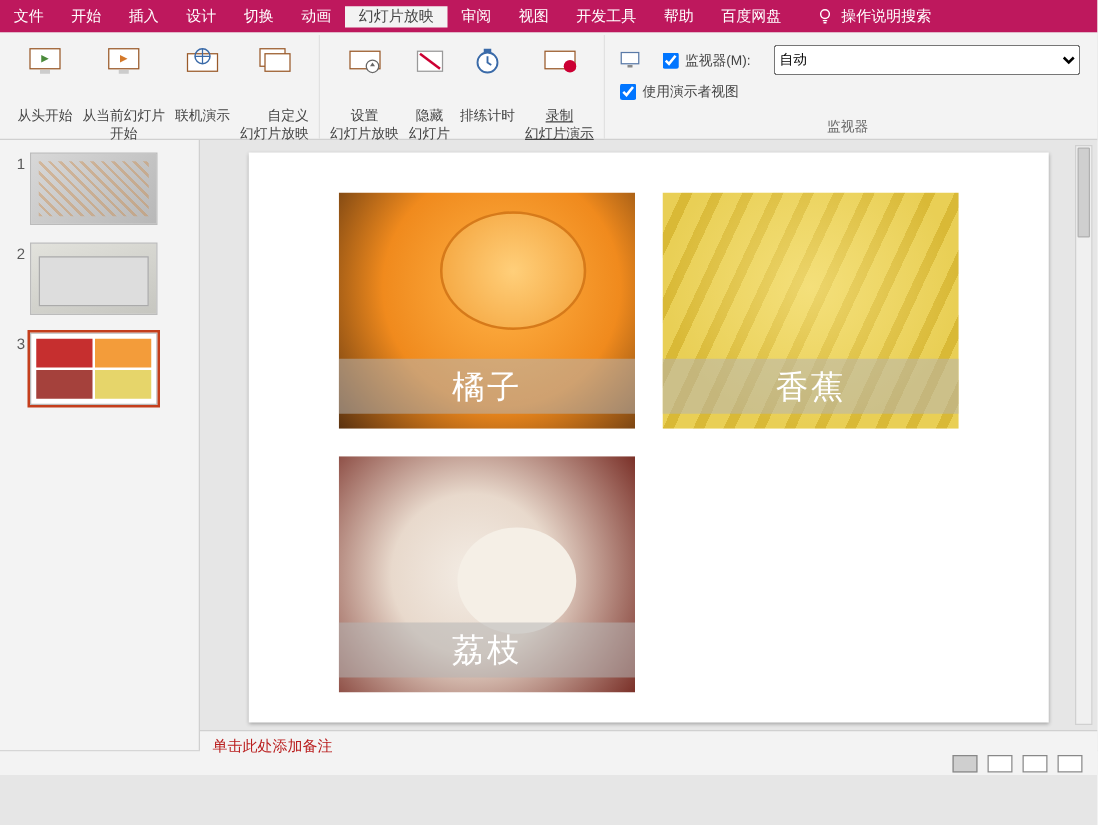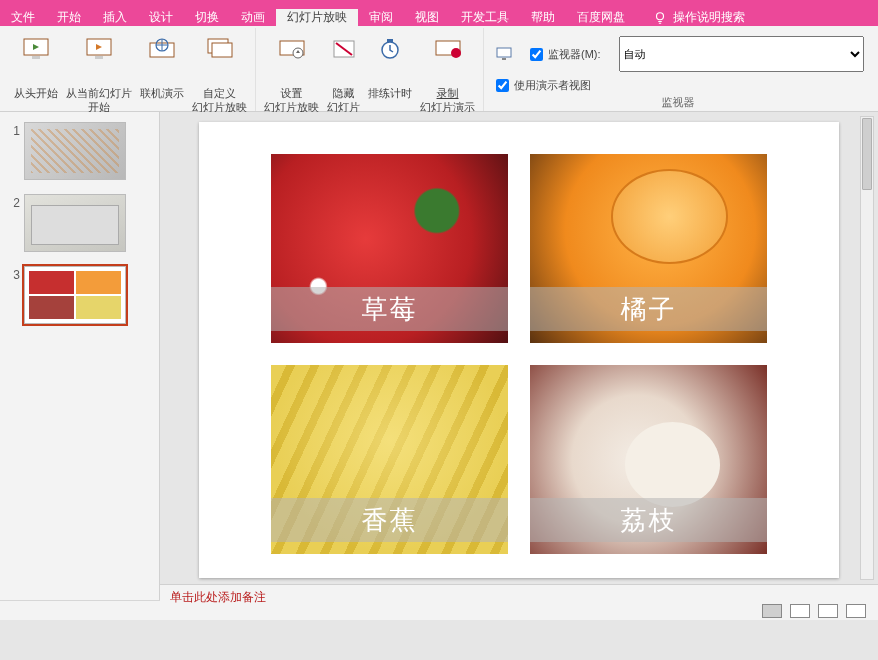--- a/index.html
+++ b/index.html
@@ -1,37 +1,37 @@
 <!DOCTYPE html>
 <html><head>
 <meta charset="utf-8">
 <style>
 * { box-sizing: border-box; margin: 0; padding: 0; font-family: "Microsoft YaHei", sans-serif; }
 body { width: 878px; height: 660px; background: #e6e6e6; overflow: hidden; font-size: 12px; }
 
-.title-tabs { height: 26px; background: #ec4899; display: flex; align-items: flex-end; color: #fff; }
+.title-tabs { height: 26px; background: #be185d; display: flex; align-items: center; color: #fff; }
 .title-tabs .tab { padding: 0 11px; display: flex; align-items: center; cursor: pointer; font-size: 12px; }
 .title-tabs .tab.active { background: #f3f3f3; color: #444; }
 .title-tabs .tell { display: flex; align-items: center; margin-left: 6px; }
 .title-tabs .tell svg { margin-right: 6px; }
 
 .ribbon { height: 86px; background: #f3f3f3; border-bottom: 1px solid #d0d0d0; display: flex; padding: 2px 6px 0 6px; box-shadow: 0 1px 2px rgba(0,0,0,0.1); }
 .ribbon-group { display: flex; flex-direction: column; align-items: center; border-right: 1px solid #e1e1e1; padding: 0 4px; }
 .ribbon-group.no-border { border-right: none; }
 .ribbon-buttons { display: flex; flex: 1; align-items: flex-start; padding-top: 4px; }
 .ribbon-label { font-size: 11px; color: #666; text-align: center; padding: 2px 0 2px; width: 100%; }
 .rbtn { display: flex; flex-direction: column; align-items: center; padding: 2px 4px; cursor: pointer; font-size: 11px; color: #444; text-align: center; line-height: 1.3; gap: 20px; }
 .rbtn .ricon { width: 32px; height: 30px; display: flex; align-items: center; justify-content: center; margin-bottom: 2px; }
 .rbtn .caret { font-size: 9px; color: #666; }
 .ribbon-checks { display: flex; flex-direction: column; padding: 4px 6px 0 6px; gap: 3px; }
 .rcheck { display: flex; align-items: center; gap: 5px; font-size: 11px; color: #444; }
 .rcheck input { width: 13px; height: 13px; }
 .monitor-col { display: flex; flex-direction: column; padding: 4px 4px 0 8px; gap: 6px; }
 .monitor-row { display: flex; align-items: center; gap: 18px; font-size: 11px; color: #444; }
-.monitor-row select { flex: 1; height: 36px; font-size: 11px; }
+.monitor-row select { flex: 1; height: 24px; font-size: 11px; }
 
 .workspace { display: flex; height: 488px; }
 .thumb-panel { width: 160px; background: #f3f3f3; border-right: 1px solid #d0d0d0; padding: 10px 8px; overflow-y: auto; }
 .thumb-row { display: flex; align-items: flex-start; margin-bottom: 14px; }
 .thumb-num { width: 16px; font-size: 12px; color: #5a5a5a; text-align: right; padding-right: 4px; padding-top: 2px; }
 .thumb { width: 102px; height: 58px; background: #fff; border: 1px solid #bbb; position: relative; overflow: hidden; }
 .thumb.selected { outline: 2px solid #c43e1c; outline-offset: 0; }
 .thumb.t1 { background: linear-gradient(135deg,#d8d8d8,#b8b8b8); }
 .thumb.t1::after { content:""; position:absolute; inset:6px; background: repeating-linear-gradient(45deg,#c84,#c84 2px,transparent 2px,transparent 6px); opacity:0.4; }
 .thumb.t2 { background: linear-gradient(160deg,#e2e2dc,#c6c6c0); }
@@ -125,21 +125,21 @@
         <span>联机演示</span>
         <span class="caret">▾</span>
       </div>
       <div class="rbtn">
         <div class="ricon">
             <svg width="28" height="24" viewBox="0 0 28 24">
               <rect x="2" y="2" width="20" height="14" fill="#fff" stroke="#9a5a2a"></rect>
               <rect x="6" y="6" width="20" height="14" fill="#fff" stroke="#9a5a2a"></rect>
             </svg>
           </div>
-        <span style="white-space:pre-line;">自定义
+        <span style="white-space:pre-line;text-align:right;">自定义
 幻灯片放映</span>
         <span class="caret">▾</span>
       </div>
     </div>
     <div class="ribbon-label">开始放映幻灯片</div>
   </div>
 
   <div class="ribbon-group">
     <div class="ribbon-buttons">
       <div class="rbtn">
@@ -230,24 +230,20 @@
           <div class="tcell c3"></div>
           <div class="tcell c4"></div>
         </div>
       </div>
   </div>
 
   <div class="edit-area">
     <div class="slide-stage">
       <div class="slide">
         <div class="fruit-grid">
-          <div class="fruit">
-              <div class="img strawberry"></div>
-              <div class="lbl">草莓</div>
-            </div>
           <div class="fruit">
               <div class="img orange"></div>
               <div class="lbl">橘子</div>
             </div>
           <div class="fruit">
               <div class="img banana"></div>
               <div class="lbl">香蕉</div>
             </div>
           <div class="fruit">
               <div class="img lychee"></div>

